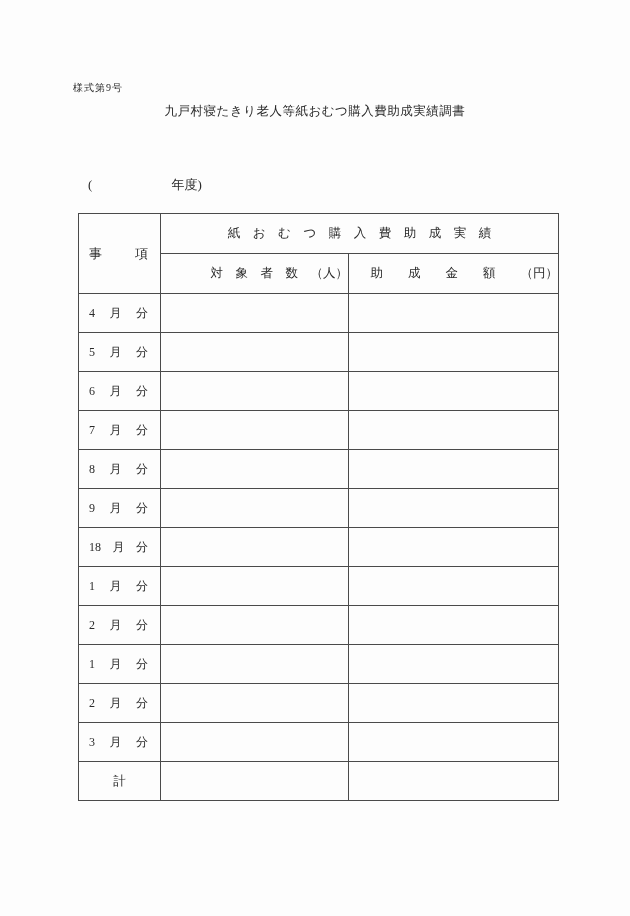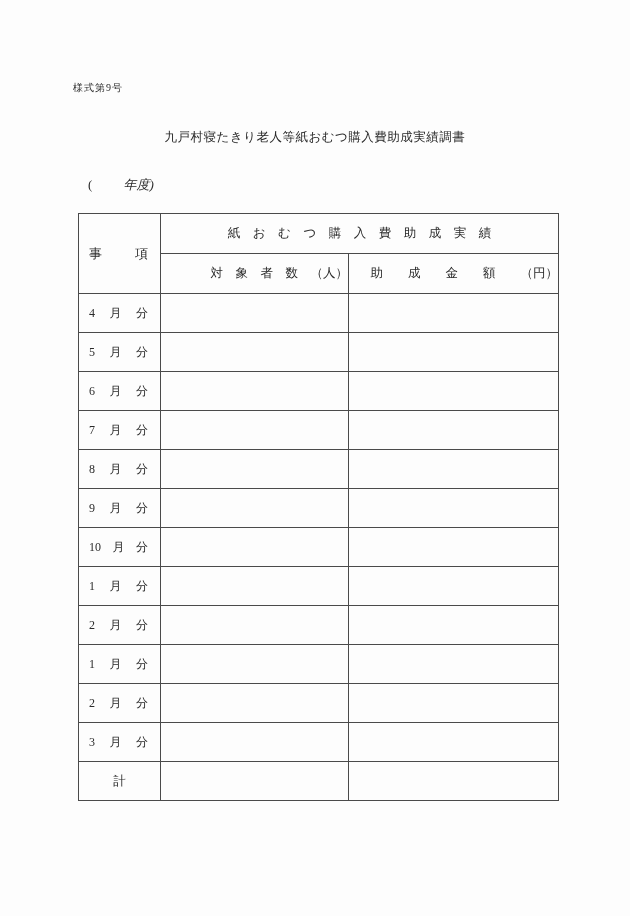--- a/index.html
+++ b/index.html
@@ -23,36 +23,35 @@
     left: 73px;
     top: 81px;
     font-size: 10px;
     letter-spacing: 1px;
     white-space: nowrap;
   }
   .doc-title {
     position: absolute;
     left: 0;
     right: 0;
-    top: 129px;
+    top: 103px;
     text-align: center;
     font-size: 12.5px;
     letter-spacing: 0.5px;
     white-space: nowrap;
   }
   .fiscal-line {
     position: absolute;
     left: 88px;
     top: 176px;
     font-size: 13px;
     white-space: nowrap;
   }
   .fiscal-line .year-label {
-    margin-left: 28px;
-    font-style: italic;
+    margin-left: 76px;
   }
   table.grant-table {
     position: absolute;
     left: 78px;
     top: 213px;
     border-collapse: collapse;
     table-layout: fixed;
     width: 480px;
   }
   .grant-table th, .grant-table td {
@@ -191,21 +190,21 @@
             <span>月</span>
             <span>分</span>
           </div>
         </td>
         <td></td>
         <td></td>
       </tr>
       <tr class="data-row">
         <td>
           <div class="month-label">
-            <span>10</span>
+            <span>18</span>
             <span>月</span>
             <span>分</span>
           </div>
         </td>
         <td></td>
         <td></td>
       </tr>
       <tr class="data-row">
         <td>
           <div class="month-label">

